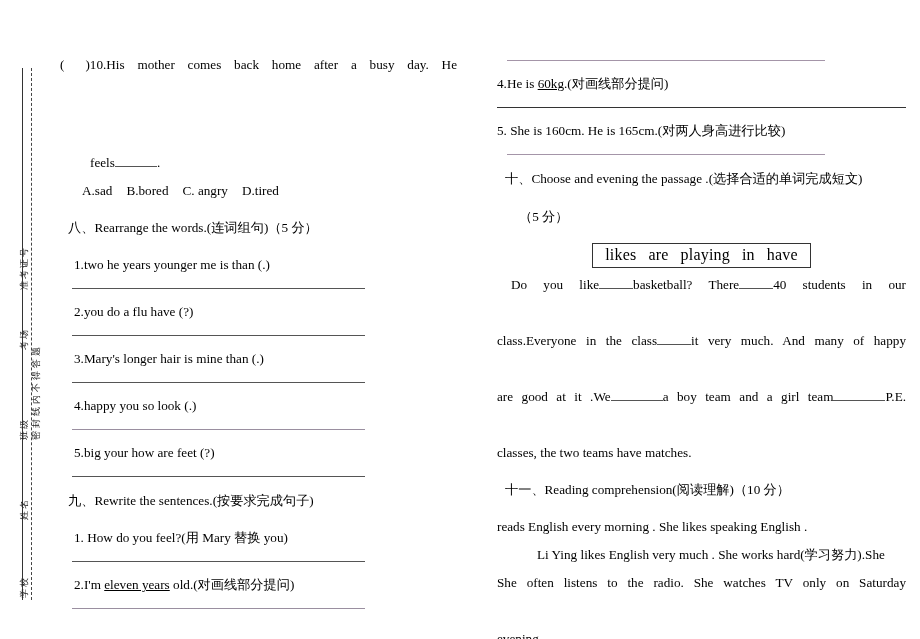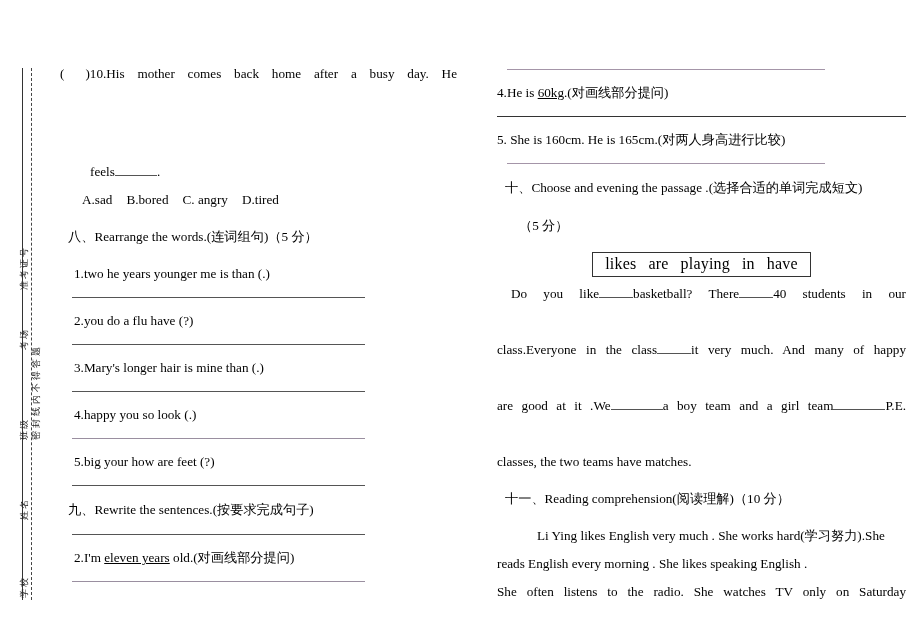--- a/index.html
+++ b/index.html
@@ -53,21 +53,21 @@
   }
   
   .vlabel.outer { left: 18px; }
   
   .vlabel.inner { left: 30px; font-size: 9px; letter-spacing: 3px; }
 
   
   #content {
     position: absolute;
     left: 60px;
-    top: 60px;
+    top: 51px;
     width: 846px;
     height: 580px;
     display: flex;
     gap: 40px;
   }
   .col {
     width: 409px;
     position: relative;
   }
 
@@ -170,20 +170,21 @@
     <div class="blank"></div>
 
     <p class="line indent1">4.happy   you   so   look   (.)</p>
     <div class="blank faint"></div>
 
     <p class="line indent1">5.big   your   how   are   feet   (?)</p>
     <div class="blank"></div>
 
     <p class="sec-head">九、Rewrite the sentences.(按要求完成句子)</p>
 
+    <p class="line indent1">1. How do you feel?(用 Mary  替换  you)</p>
     <div class="blank"></div>
 
     <p class="line indent1"><span>2.I'm </span><span class="underlined">eleven years</span><span> old.(对画线部分提问)</span></p>
     <div class="blank faint"></div>
 
   </div>
 
   <div class="col">
 
     <div class="blank r2"></div>
@@ -204,19 +205,19 @@
     <p class="line jst indent1"><span>Do  you  like</span><span class="u u3"></span><span>basketball?  There</span><span class="u u3"></span><span>40  students  in  our</span></p>
 
     <p class="line jst"><span>class.Everyone  in  the  class</span><span class="u u3"></span><span>it  very  much.  And  many  of  happy</span></p>
 
     <p class="line jst"><span>are good at it .We</span><span class="u u4"></span><span>a boy team and a girl team</span><span class="u u4"></span><span>P.E.</span></p>
 
     <p class="line">classes, the two teams have matches.</p>
 
     <p class="sec-head">十一、Reading comprehension(阅读理解)（10 分）</p>
 
+    <p class="line">reads English every morning . She likes speaking English .</p>
     <p class="line indent3">Li Ying likes English very much . She works hard(学习努力).She</p>
-    <p class="line">reads English every morning . She likes speaking English .</p>
     <p class="line jst">She often listens to the radio. She watches TV only on Saturday</p>
     <p class="line">evening.</p>
 
   </div>
 </div>
 
 </body></html>

